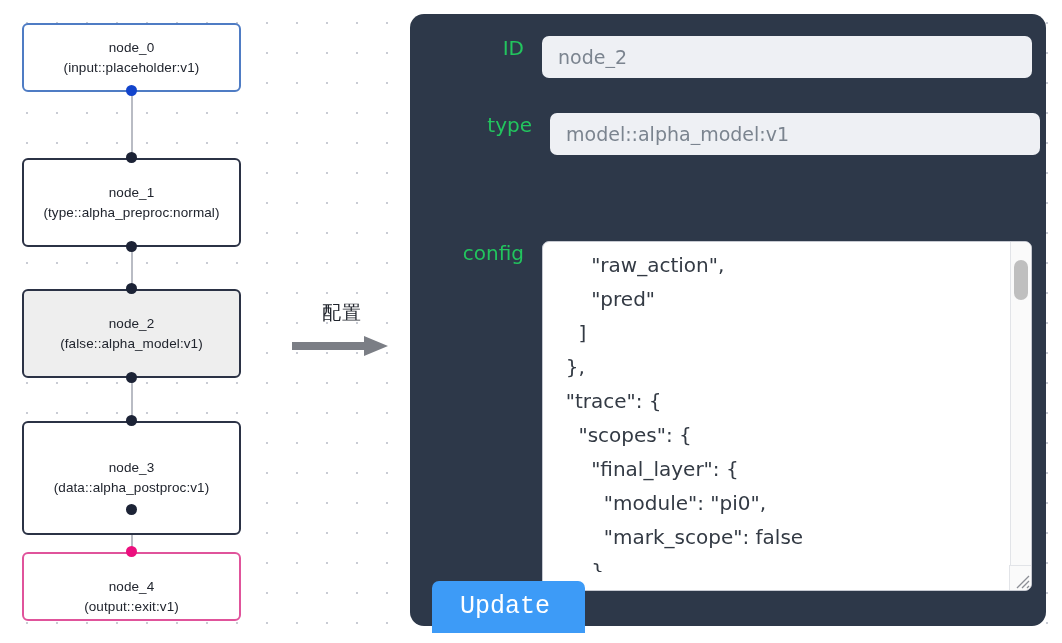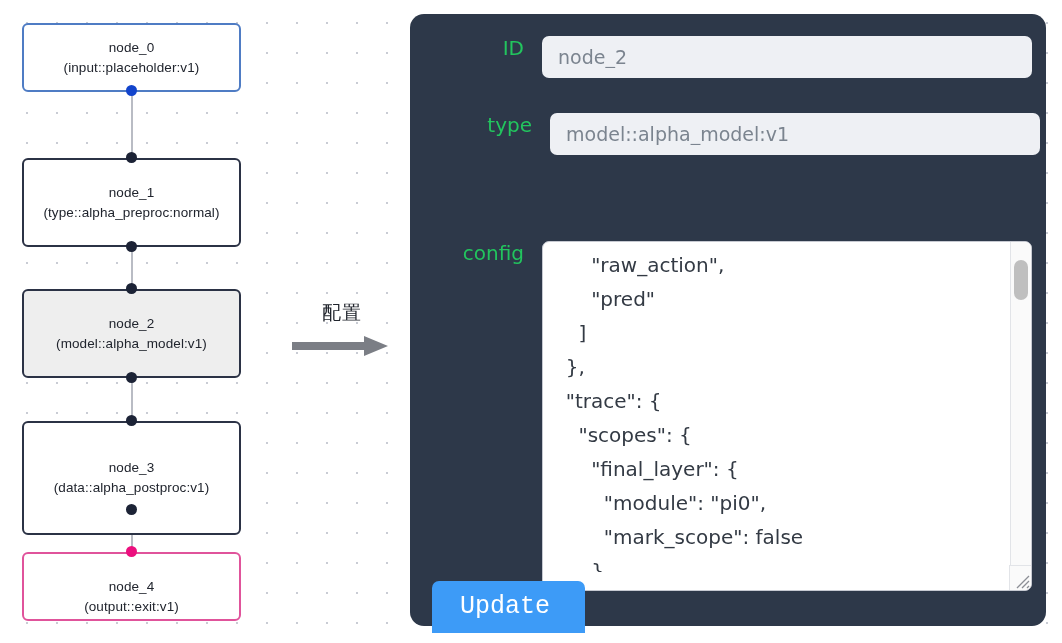--- a/index.html
+++ b/index.html
@@ -248,21 +248,21 @@
 
     <div class="node" style="top:158px;height:89px;">
       <span class="nline">node_1</span>
       <span class="nline">(type::alpha_preproc:normal)</span>
     </div>
     <div class="port" style="top:152px;"></div>
     <div class="port" style="top:241px;"></div>
 
     <div class="node is-selected" style="top:289px;height:89px;">
       <span class="nline">node_2</span>
-      <span class="nline">(model::alpha_model:v1)</span>
+      <span class="nline">(false::alpha_model:v1)</span>
     </div>
     <div class="port" style="top:283px;"></div>
     <div class="port" style="top:372px;"></div>
 
     <div class="node" style="top:421px;height:114px;">
       <span class="nline">node_3</span>
       <span class="nline">(data::alpha_postproc:v1)</span>
     </div>
     <div class="port" style="top:415px;"></div>
     <div class="port" style="top:504px;"></div>

